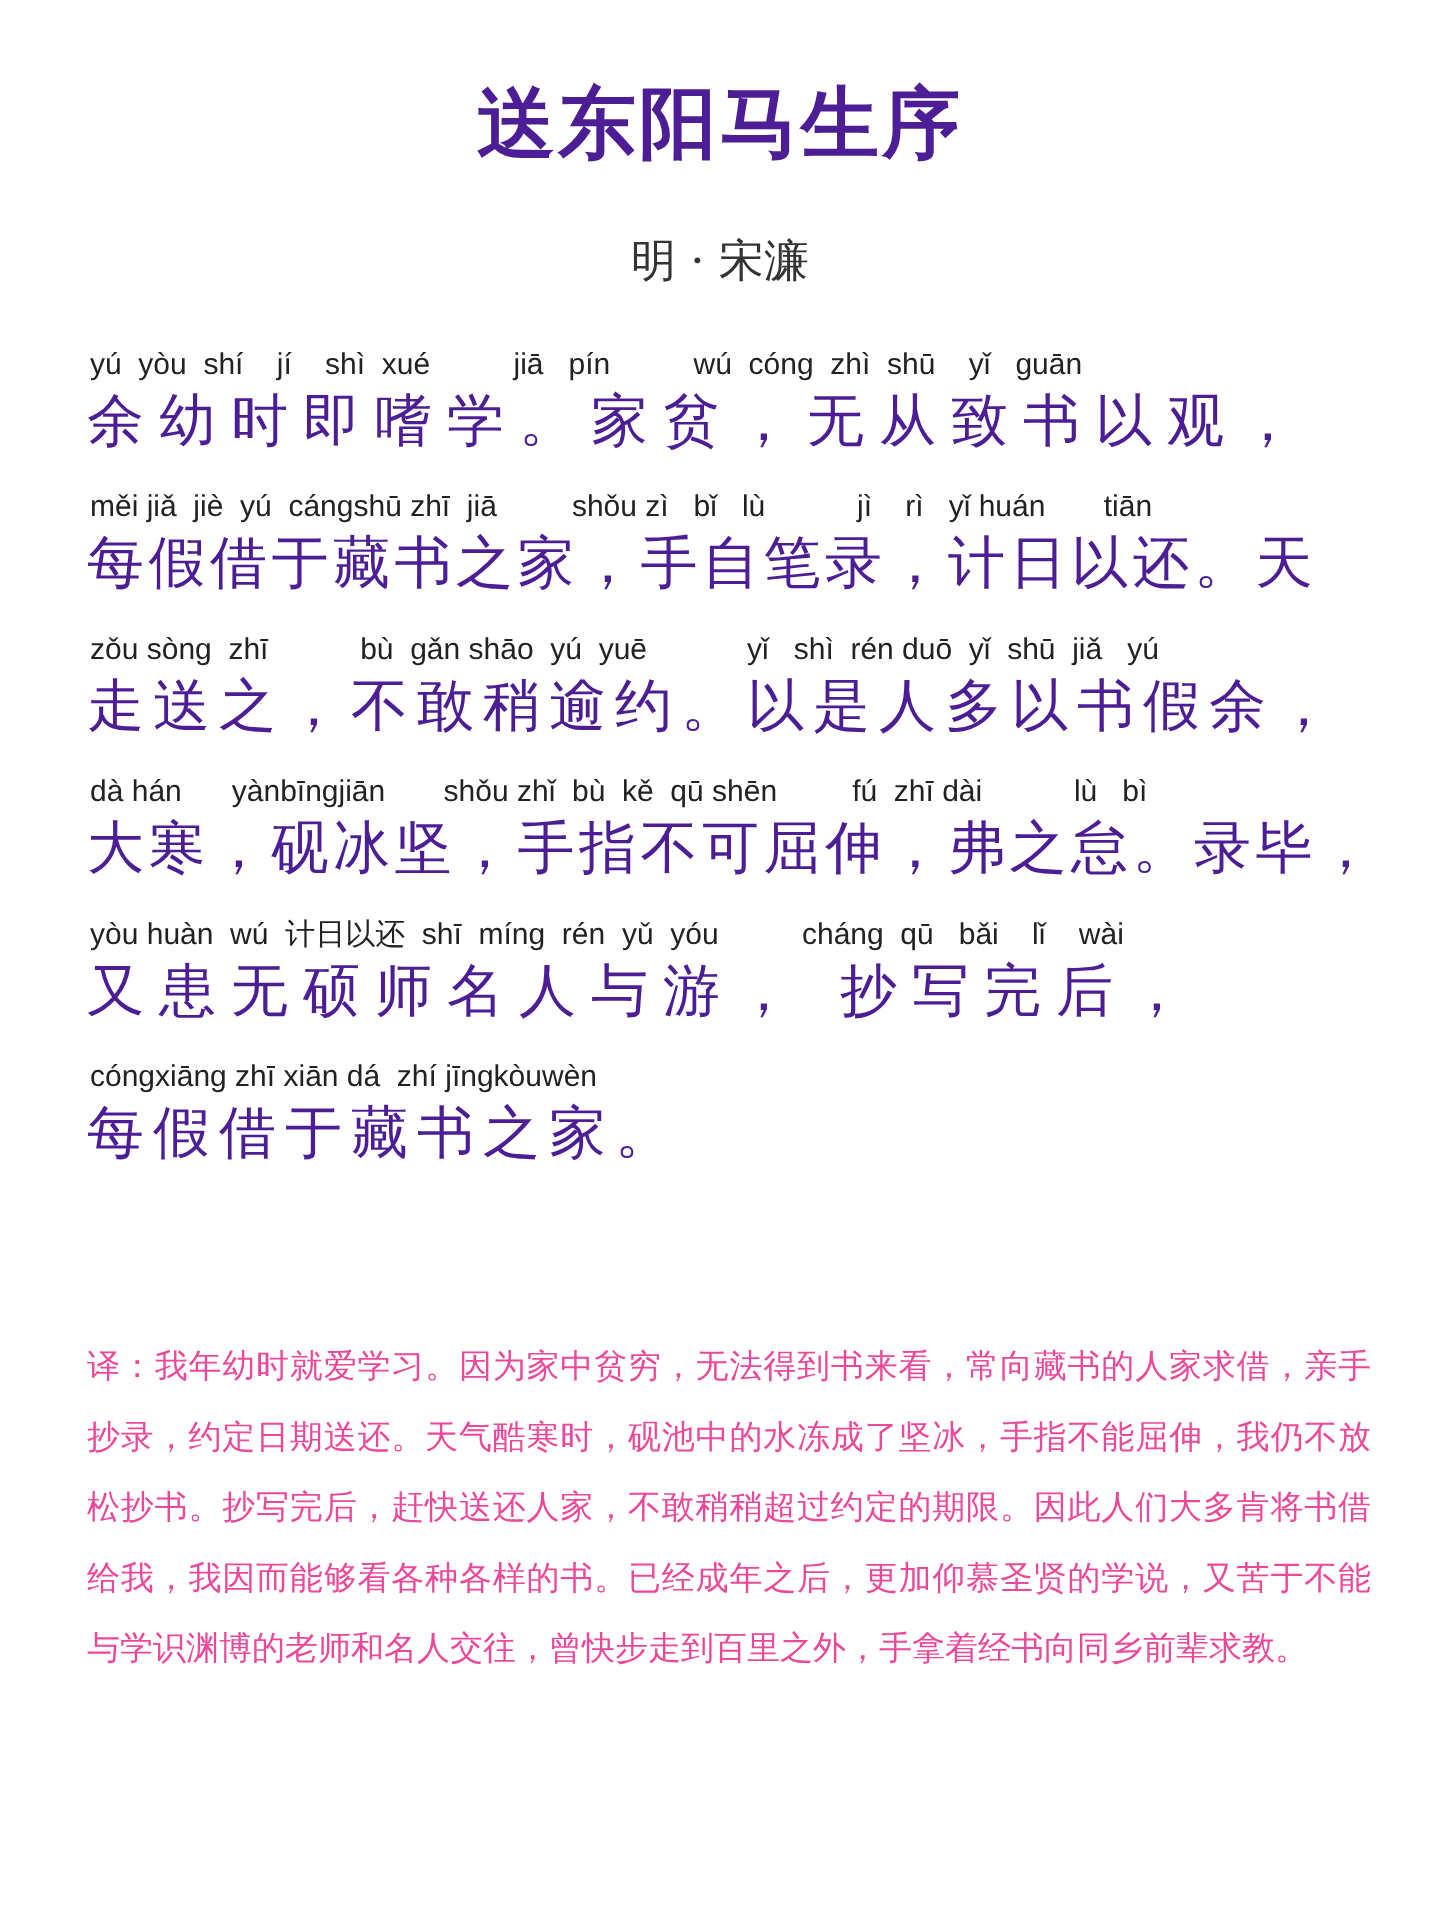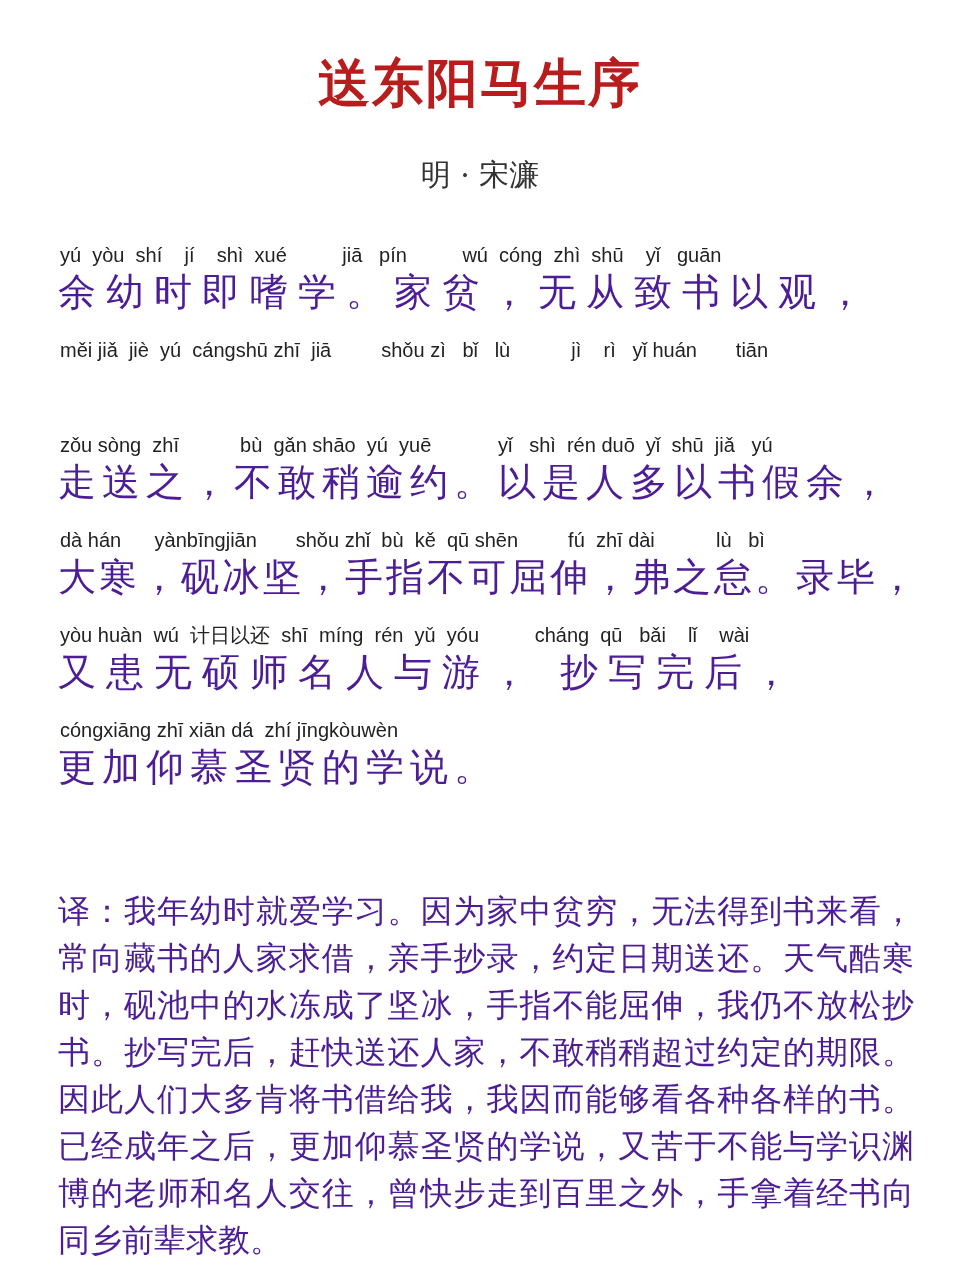--- a/index.html
+++ b/index.html
@@ -18,40 +18,39 @@
   .title {
     position: absolute;
     top: 48px;
     left: 0;
     width: 960px;
     text-align: center;
     font-family: "DejaVu Serif", "Liberation Serif", serif;
     font-size: 52px;
     font-weight: bold;
     letter-spacing: 2px;
-    color: #b91c1c;
+    color: #4c1d95;
     line-height: 70px;
   }
   .author {
     position: absolute;
     top: 150px;
     left: 0;
     width: 960px;
     text-align: center;
     font-family: "DejaVu Serif", "Liberation Serif", serif;
     font-size: 30px;
     color: #333;
     line-height: 50px;
   }
   .lines {
     position: absolute;
     left: 58px;
     top: 228px;
     width: 850px;
-    margin-top: 12px;
   }
   .line {
     position: relative;
     height: 95px;
   }
   .pinyin {
     position: absolute;
     top: 4px;
     left: 2px;
     height: 22px;
@@ -74,52 +73,53 @@
     line-height: 48px;
   }
   .hanzi.tight { letter-spacing: 3px; }
   .hanzi.mid { letter-spacing: 6px; }
   .translation {
     position: absolute;
     left: 58px;
     top: 888px;
     width: 856px;
     font-family: "DejaVu Serif", "Liberation Serif", serif;
-    font-size: 32px;
+    font-size: 22px;
     line-height: 47px;
-    color: #4c1d95;
+    color: #ec4899;
     text-align: justify;
   }
   .translation .label { }
 </style>
 </head>
 <body>
 
 <div class="title">送东阳马生序</div>
 <div class="author">明 · 宋濂</div>
 
 <div class="lines">
   <div class="line">
     <div class="pinyin">yú  yòu  shí    jí    shì  xué          jiā   pín          wú  cóng  zhì  shū    yǐ   guān</div>
     <div class="hanzi">余幼时即嗜学。家贫，无从致书以观，</div>
   </div>
   <div class="line">
     <div class="pinyin">měi jiǎ  jiè  yú  cángshū zhī  jiā         shǒu zì   bǐ   lù           jì    rì   yǐ huán       tiān</div>
+    <div class="hanzi tight">每假借于藏书之家，手自笔录，计日以还。天</div>
   </div>
   <div class="line">
     <div class="pinyin">zǒu sòng  zhī           bù  gǎn shāo  yú  yuē            yǐ   shì  rén duō  yǐ  shū  jiǎ   yú</div>
     <div class="hanzi mid">走送之，不敢稍逾约。以是人多以书假余，</div>
   </div>
   <div class="line">
     <div class="pinyin">dà hán      yànbīngjiān       shǒu zhǐ  bù  kě  qū shēn         fú  zhī dài           lù   bì</div>
     <div class="hanzi tight">大寒，砚冰坚，手指不可屈伸，弗之怠。录毕，</div>
   </div>
   <div class="line">
     <div class="pinyin">yòu huàn  wú  计日以还  shī  míng  rén  yǔ  yóu          cháng  qū   bǎi    lǐ    wài</div>
     <div class="hanzi">又患无硕师名人与游， 抄写完后，</div>
   </div>
   <div class="line">
     <div class="pinyin">cóngxiāng zhī xiān dá  zhí jīngkòuwèn</div>
-    <div class="hanzi mid">更加仰慕圣贤的学说。</div>
+    <div class="hanzi mid">每假借于藏书之家。</div>
   </div>
 </div>
 
 <div class="translation"><span class="label">译：</span><span>我年幼时就爱学习。因为家中贫穷，无法得到书来看，常向藏书的人家求借，亲手抄录，约定日期送还。天气酷寒时，砚池中的水冻成了坚冰，手指不能屈伸，我仍不放松抄书。抄写完后，赶快送还人家，不敢稍稍超过约定的期限。因此人们大多肯将书借给我，我因而能够看各种各样的书。已经成年之后，更加仰慕圣贤的学说，又苦于不能与学识渊博的老师和名人交往，曾快步走到百里之外，手拿着经书向同乡前辈求教。</span></div>
 
 </body></html>

